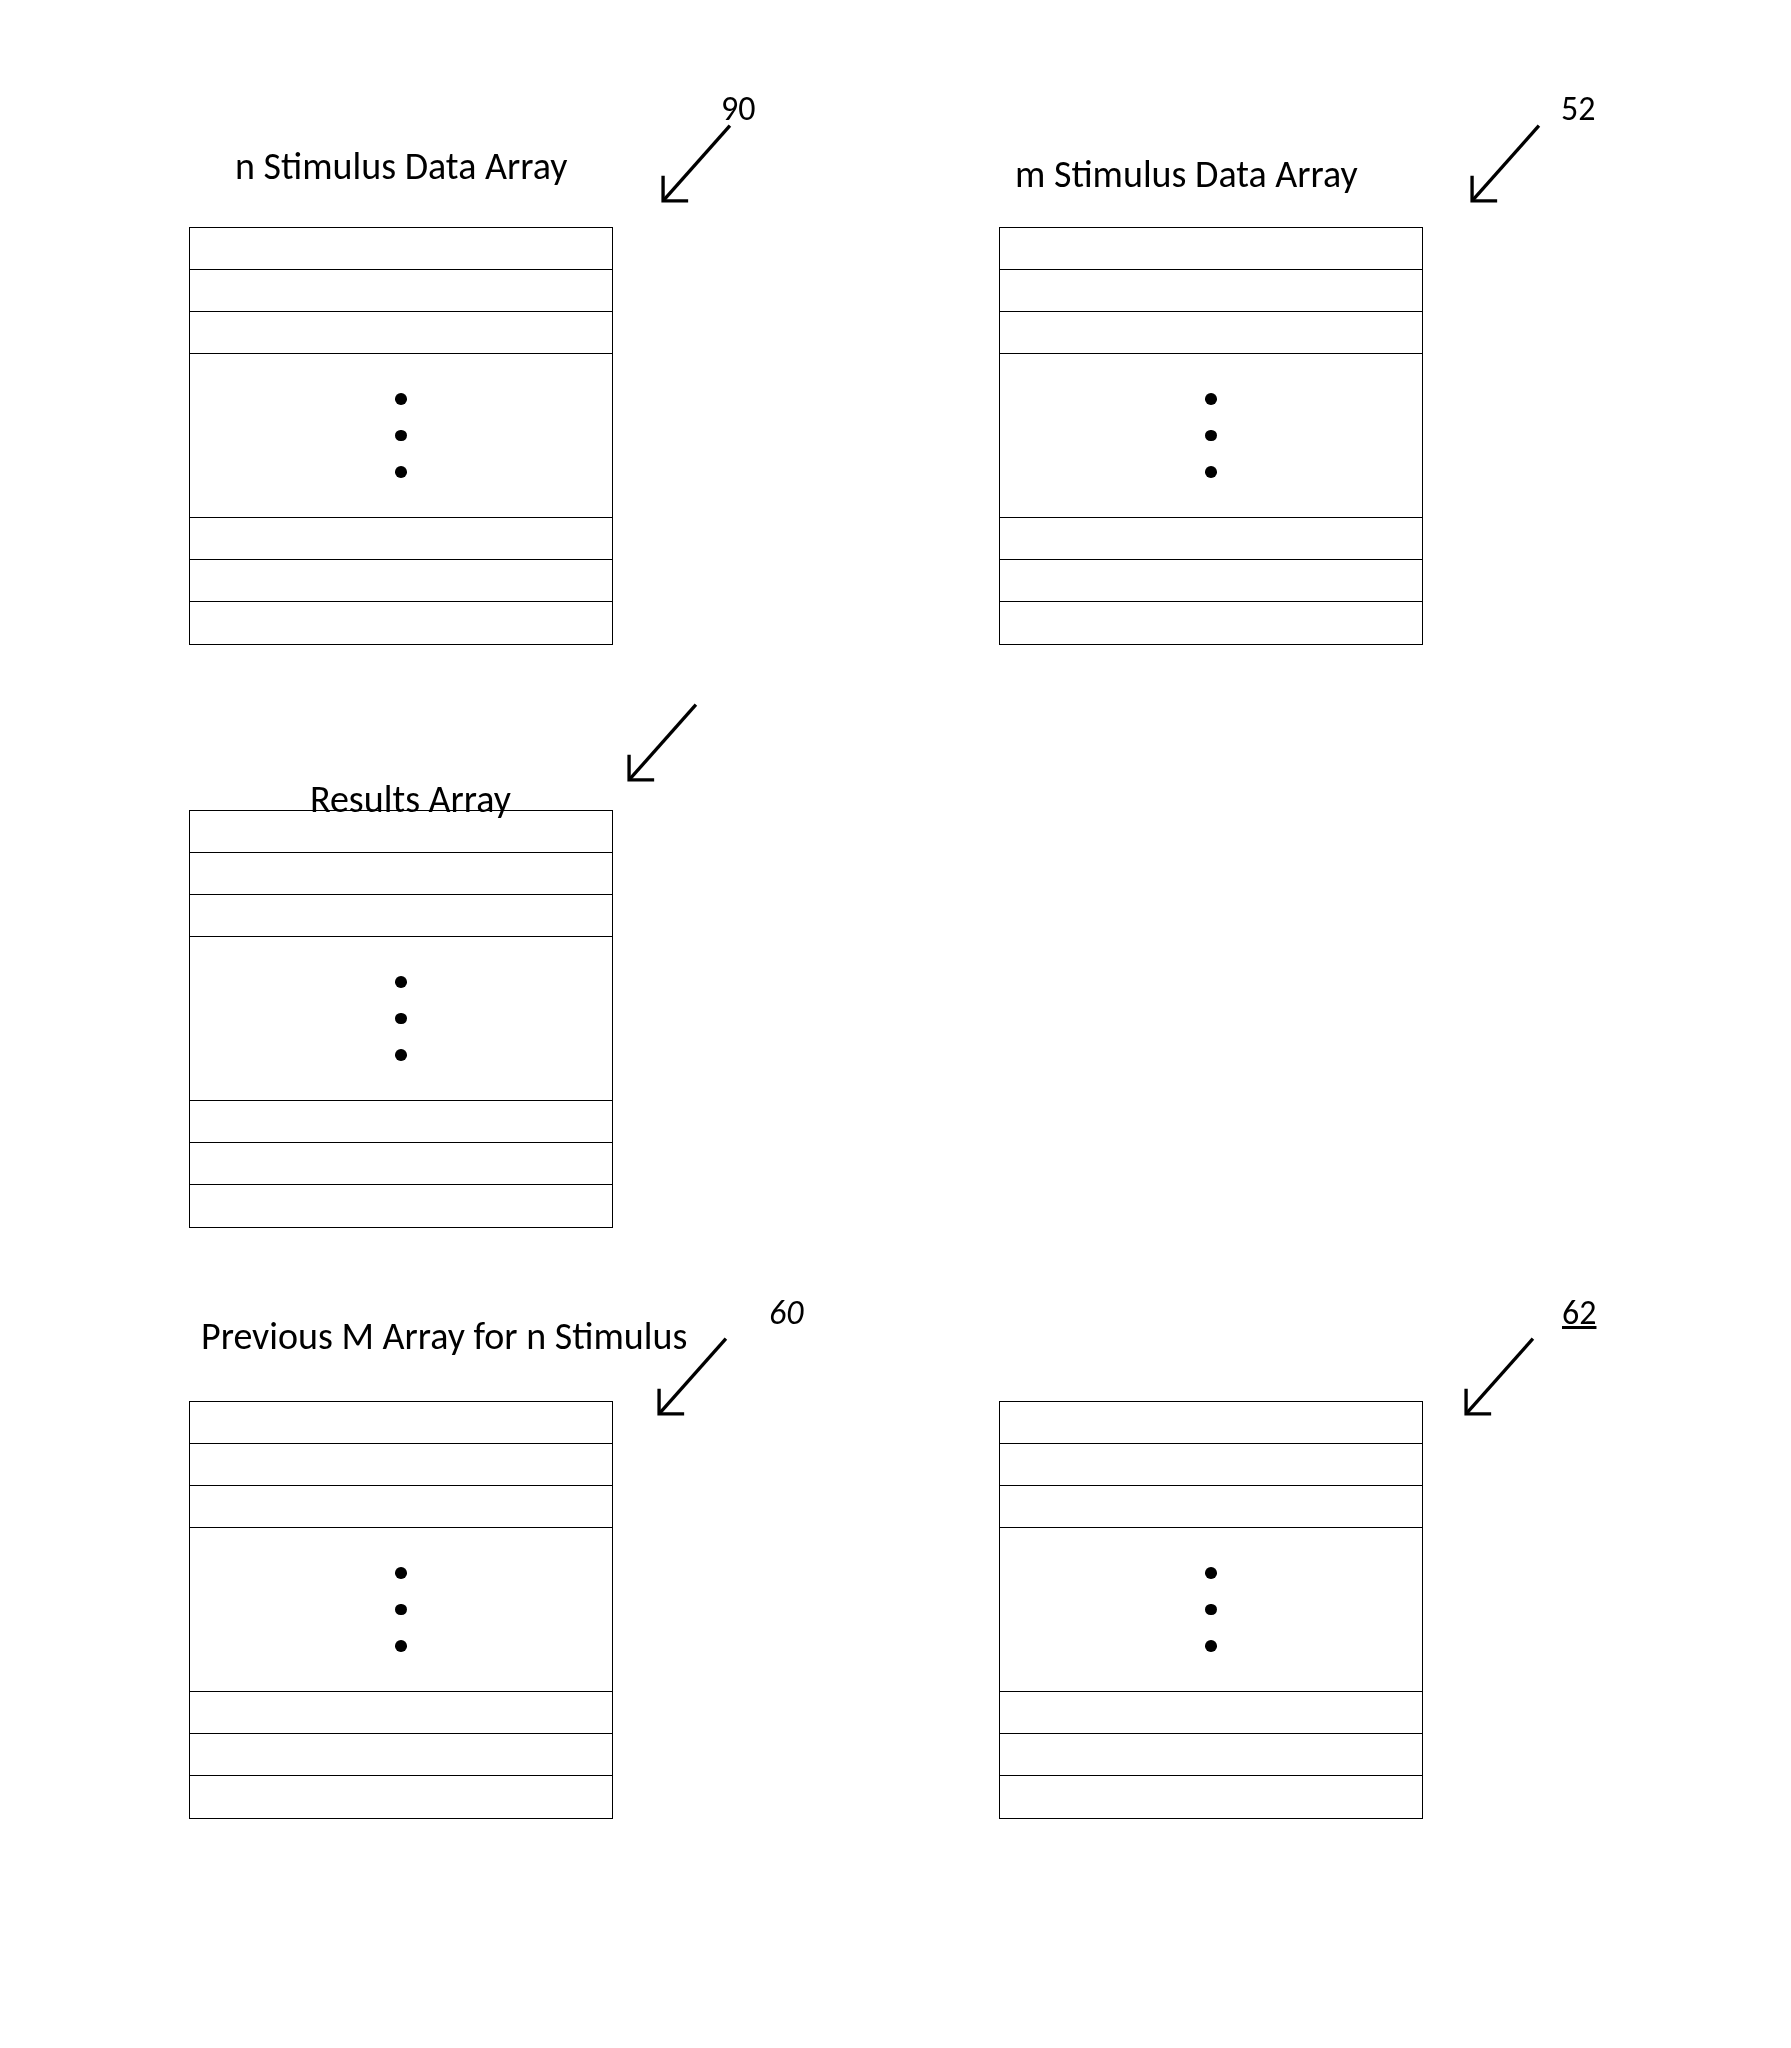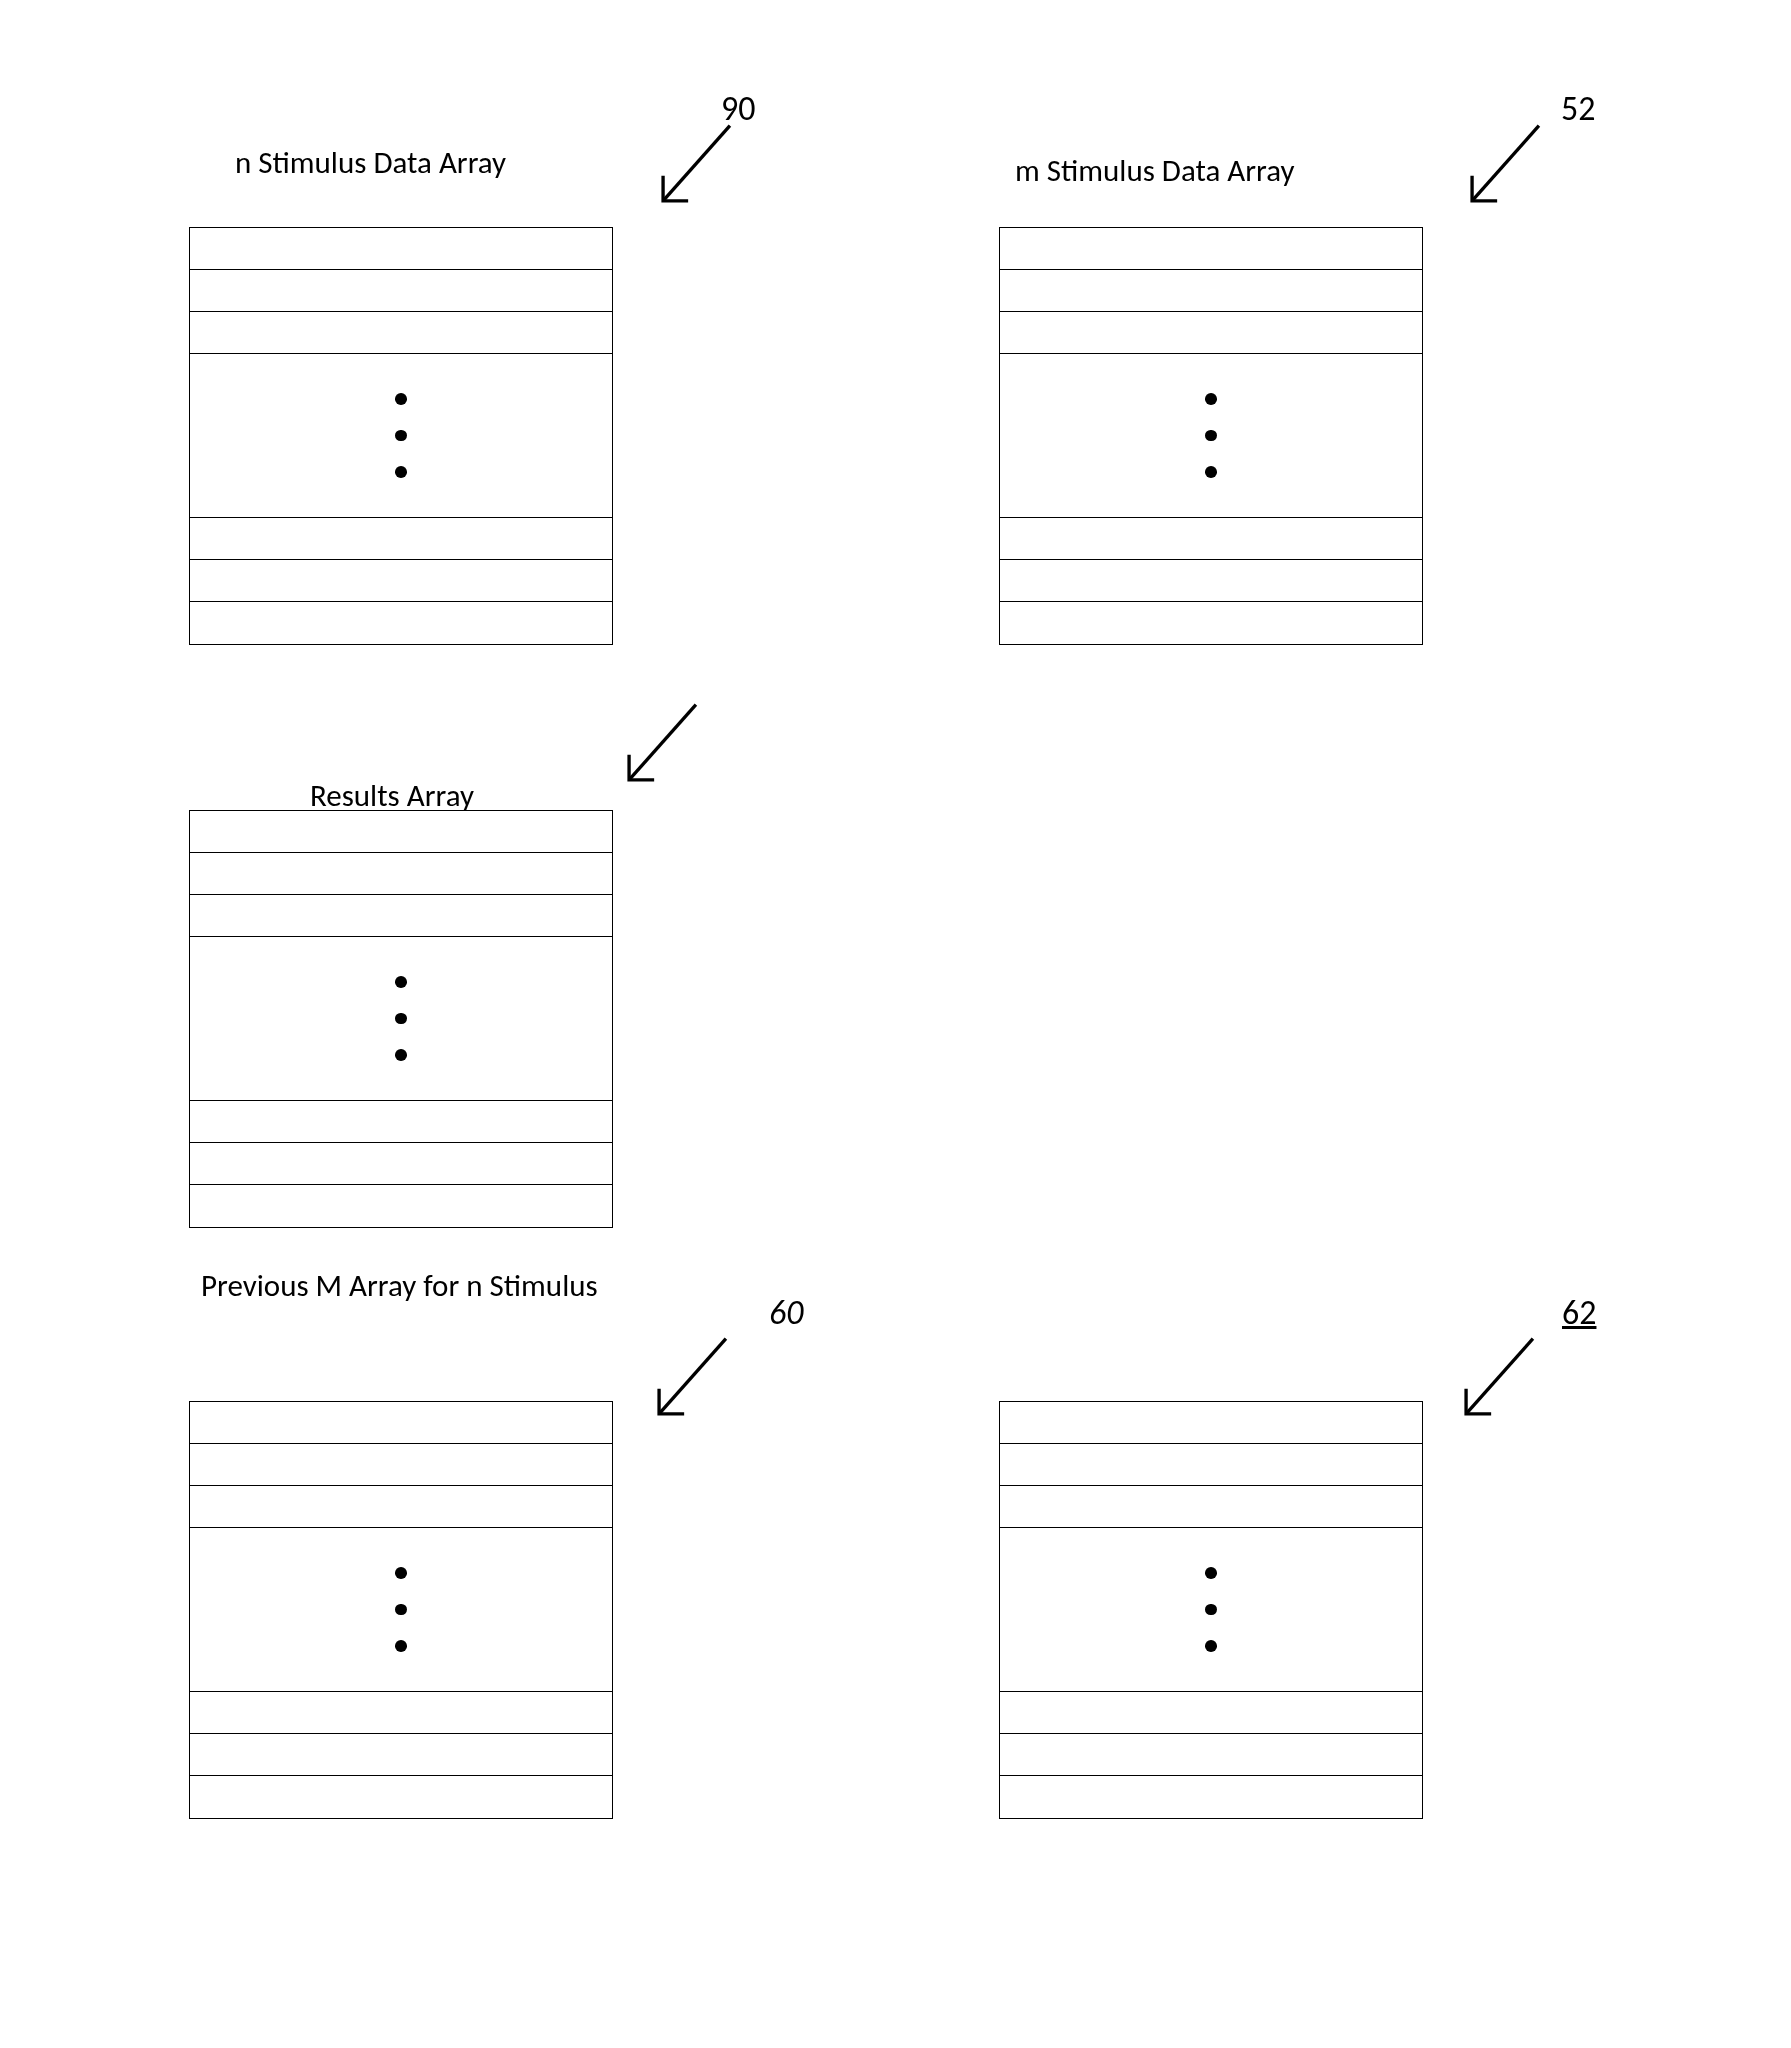--- a/index.html
+++ b/index.html
@@ -9,21 +9,21 @@
     font-family: Calibri, Arial, sans-serif;
     color: #000000;
   }
   .canvas {
     position: relative;
     width: 1791px;
     height: 2048px;
   }
   .array-title {
     position: absolute;
-    font-size: 31px;
+    font-size: 38px;
     white-space: nowrap;
   }
   .ref-label {
     position: absolute;
     font-size: 34px;
   }
   .array-box {
     position: absolute;
     border: 1.7px solid #000;
     box-sizing: border-box;
@@ -129,21 +129,21 @@
     <div class="array-row row-dots">
       <div class="dot"></div>
       <div class="dot"></div>
       <div class="dot"></div>
     </div>
     <div class="array-row row-thin"></div>
     <div class="array-row row-thin"></div>
     <div class="array-row row-thin"></div>
   </div>
 
-  <div class="array-title" style="left:201px; top:1266px;">Previous M Array for n Stimulus</div>
+  <div class="array-title" style="left:201px; top:1313px;">Previous M Array for n Stimulus</div>
   <div class="ref-label" style="left:769px; top:1292px;font-style:italic;">60</div>
   <div class="arrow" style="left:634px; top:1322px;">
     <svg viewBox="0 0 140 140">
       <line x1="110" y1="20" x2="30" y2="110" stroke="#000" stroke-width="4"></line>
       <polyline points="30,80 30,110 60,110" fill="none" stroke="#000" stroke-width="4"></polyline>
     </svg>
   </div>
   <div class="array-box" style="left:189px; top:1401px; width:424px; height:418px;">
     <div class="array-row row-thin"></div>
     <div class="array-row row-thin"></div>

